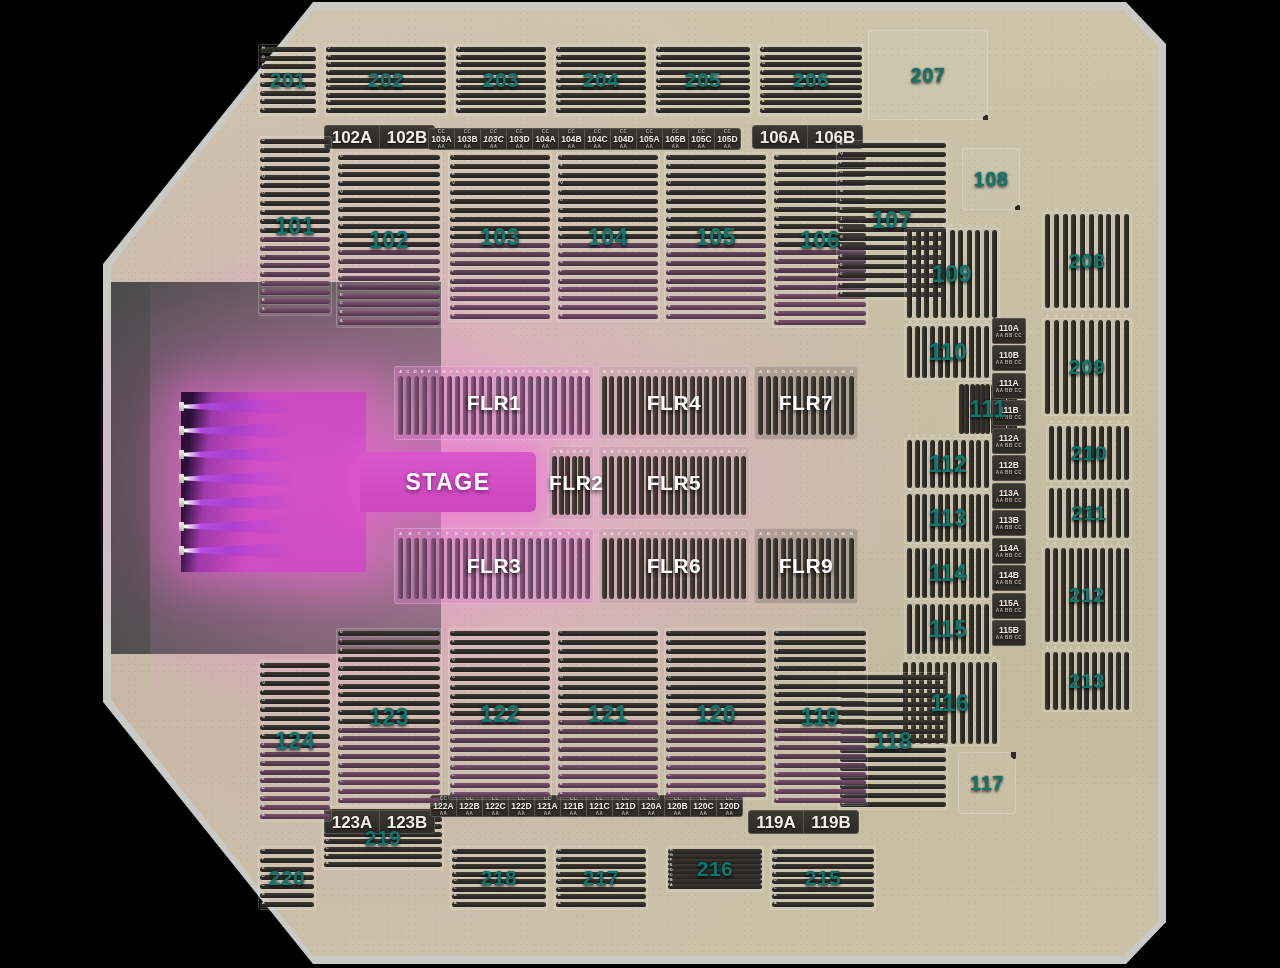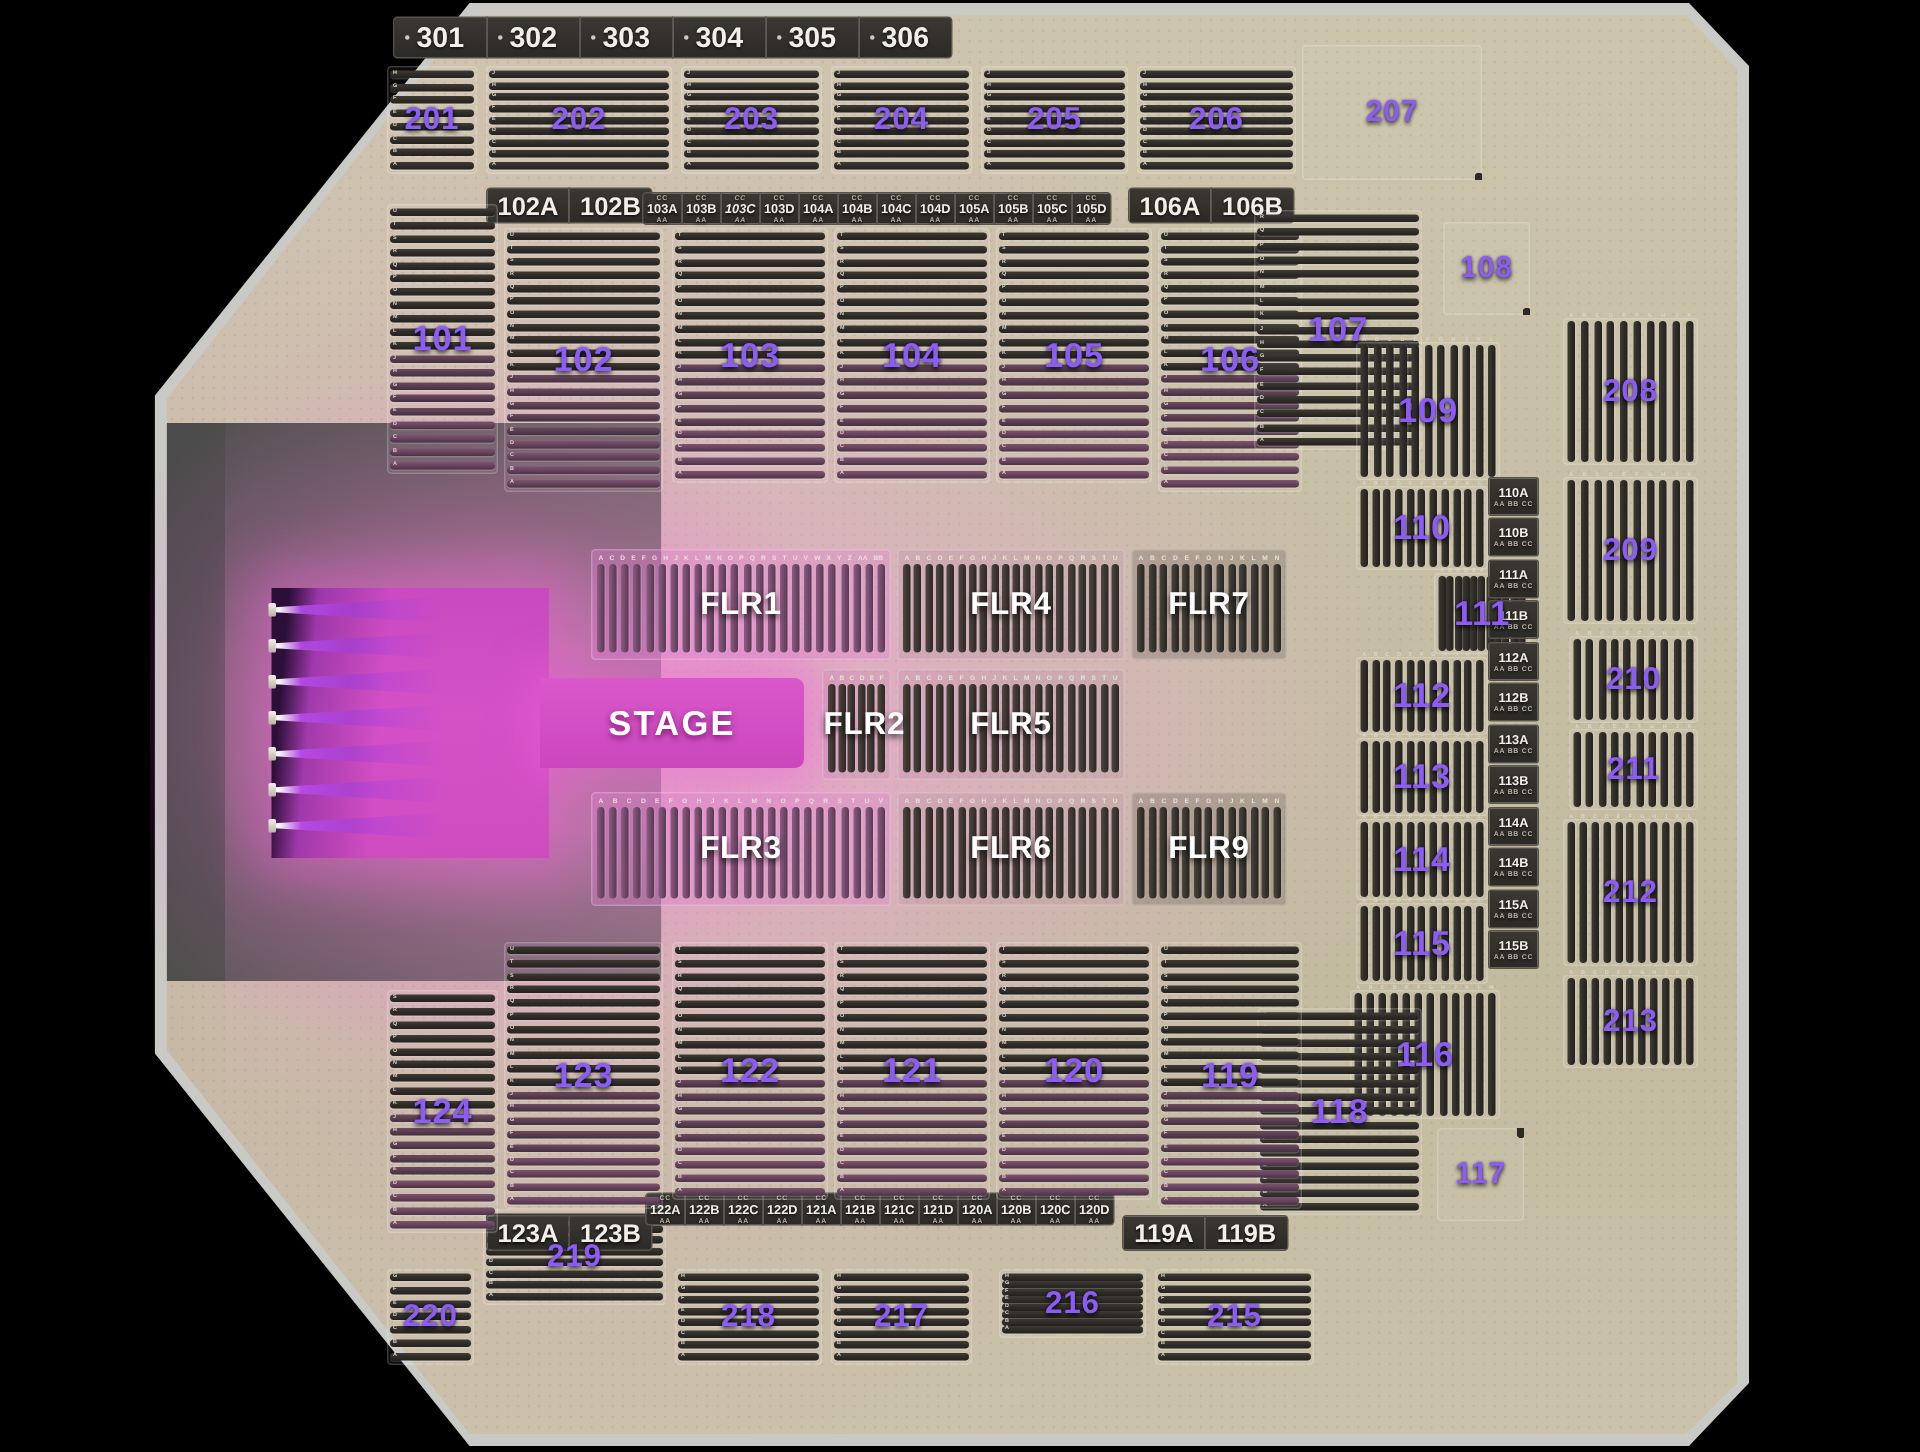--- a/index.html
+++ b/index.html
@@ -53,21 +53,21 @@
   }
 
   
   .sec{position:absolute;box-sizing:border-box;}
   .sec .hull{
     position:absolute;inset:0;border:1px solid rgba(255,255,255,.20);
     background:rgba(255,255,255,.045);border-radius:3px;
   }
   .sec .lab{
     position:absolute;left:0;right:0;top:50%;transform:translateY(-50%);
-    text-align:center;color:#8b5cf6;font-weight:bold;
+    text-align:center;color:#0f766e;font-weight:bold;
     text-shadow:0 2px 3px rgba(0,0,0,.65),0 0 2px rgba(0,0,0,.5);
     letter-spacing:.5px;pointer-events:none;z-index:6;
   }
   .sec.lvl1 .lab{font-size:23px;}
   .sec.lvl2 .lab{font-size:21px;}
   .sec.lvlc .lab{font-size:20px;}
 
   
   .rows{position:absolute;inset:0;display:flex;flex-direction:column;
         justify-content:space-between;padding:3px 2px;box-sizing:border-box;}
@@ -184,40 +184,20 @@
         <div class="lamp" style="top:124px;"></div>
         <div class="beam" style="top:144px;"></div>
         <div class="lamp" style="top:148px;"></div>
       </div>
   </div>
   <div class="stage-arm">
     <span class="t">STAGE</span>
   </div>
 
   <div id="dyn"></div>
-<div class="chiprow" style="left:262px;top:11px;height:28px;">
-      <div class="chip big dot" style="width:63px;height:28px;">
-        <div class="t">301</div>
-      </div>
-      <div class="chip big dot" style="width:63px;height:28px;">
-        <div class="t">302</div>
-      </div>
-      <div class="chip big dot" style="width:63px;height:28px;">
-        <div class="t">303</div>
-      </div>
-      <div class="chip big dot" style="width:63px;height:28px;">
-        <div class="t">304</div>
-      </div>
-      <div class="chip big dot" style="width:63px;height:28px;">
-        <div class="t">305</div>
-      </div>
-      <div class="chip big dot" style="width:63px;height:28px;">
-        <div class="t">306</div>
-      </div>
-    </div>
     <div class="sec lvl2" style="left:258px;top:44px;width:60px;height:72px;">
       <div class="hull"></div>
       <div class="rows">
         <div class="row ">
           <span class="rl">H</span>
         </div>
         <div class="row ">
           <span class="rl">G</span>
         </div>
         <div class="row ">

